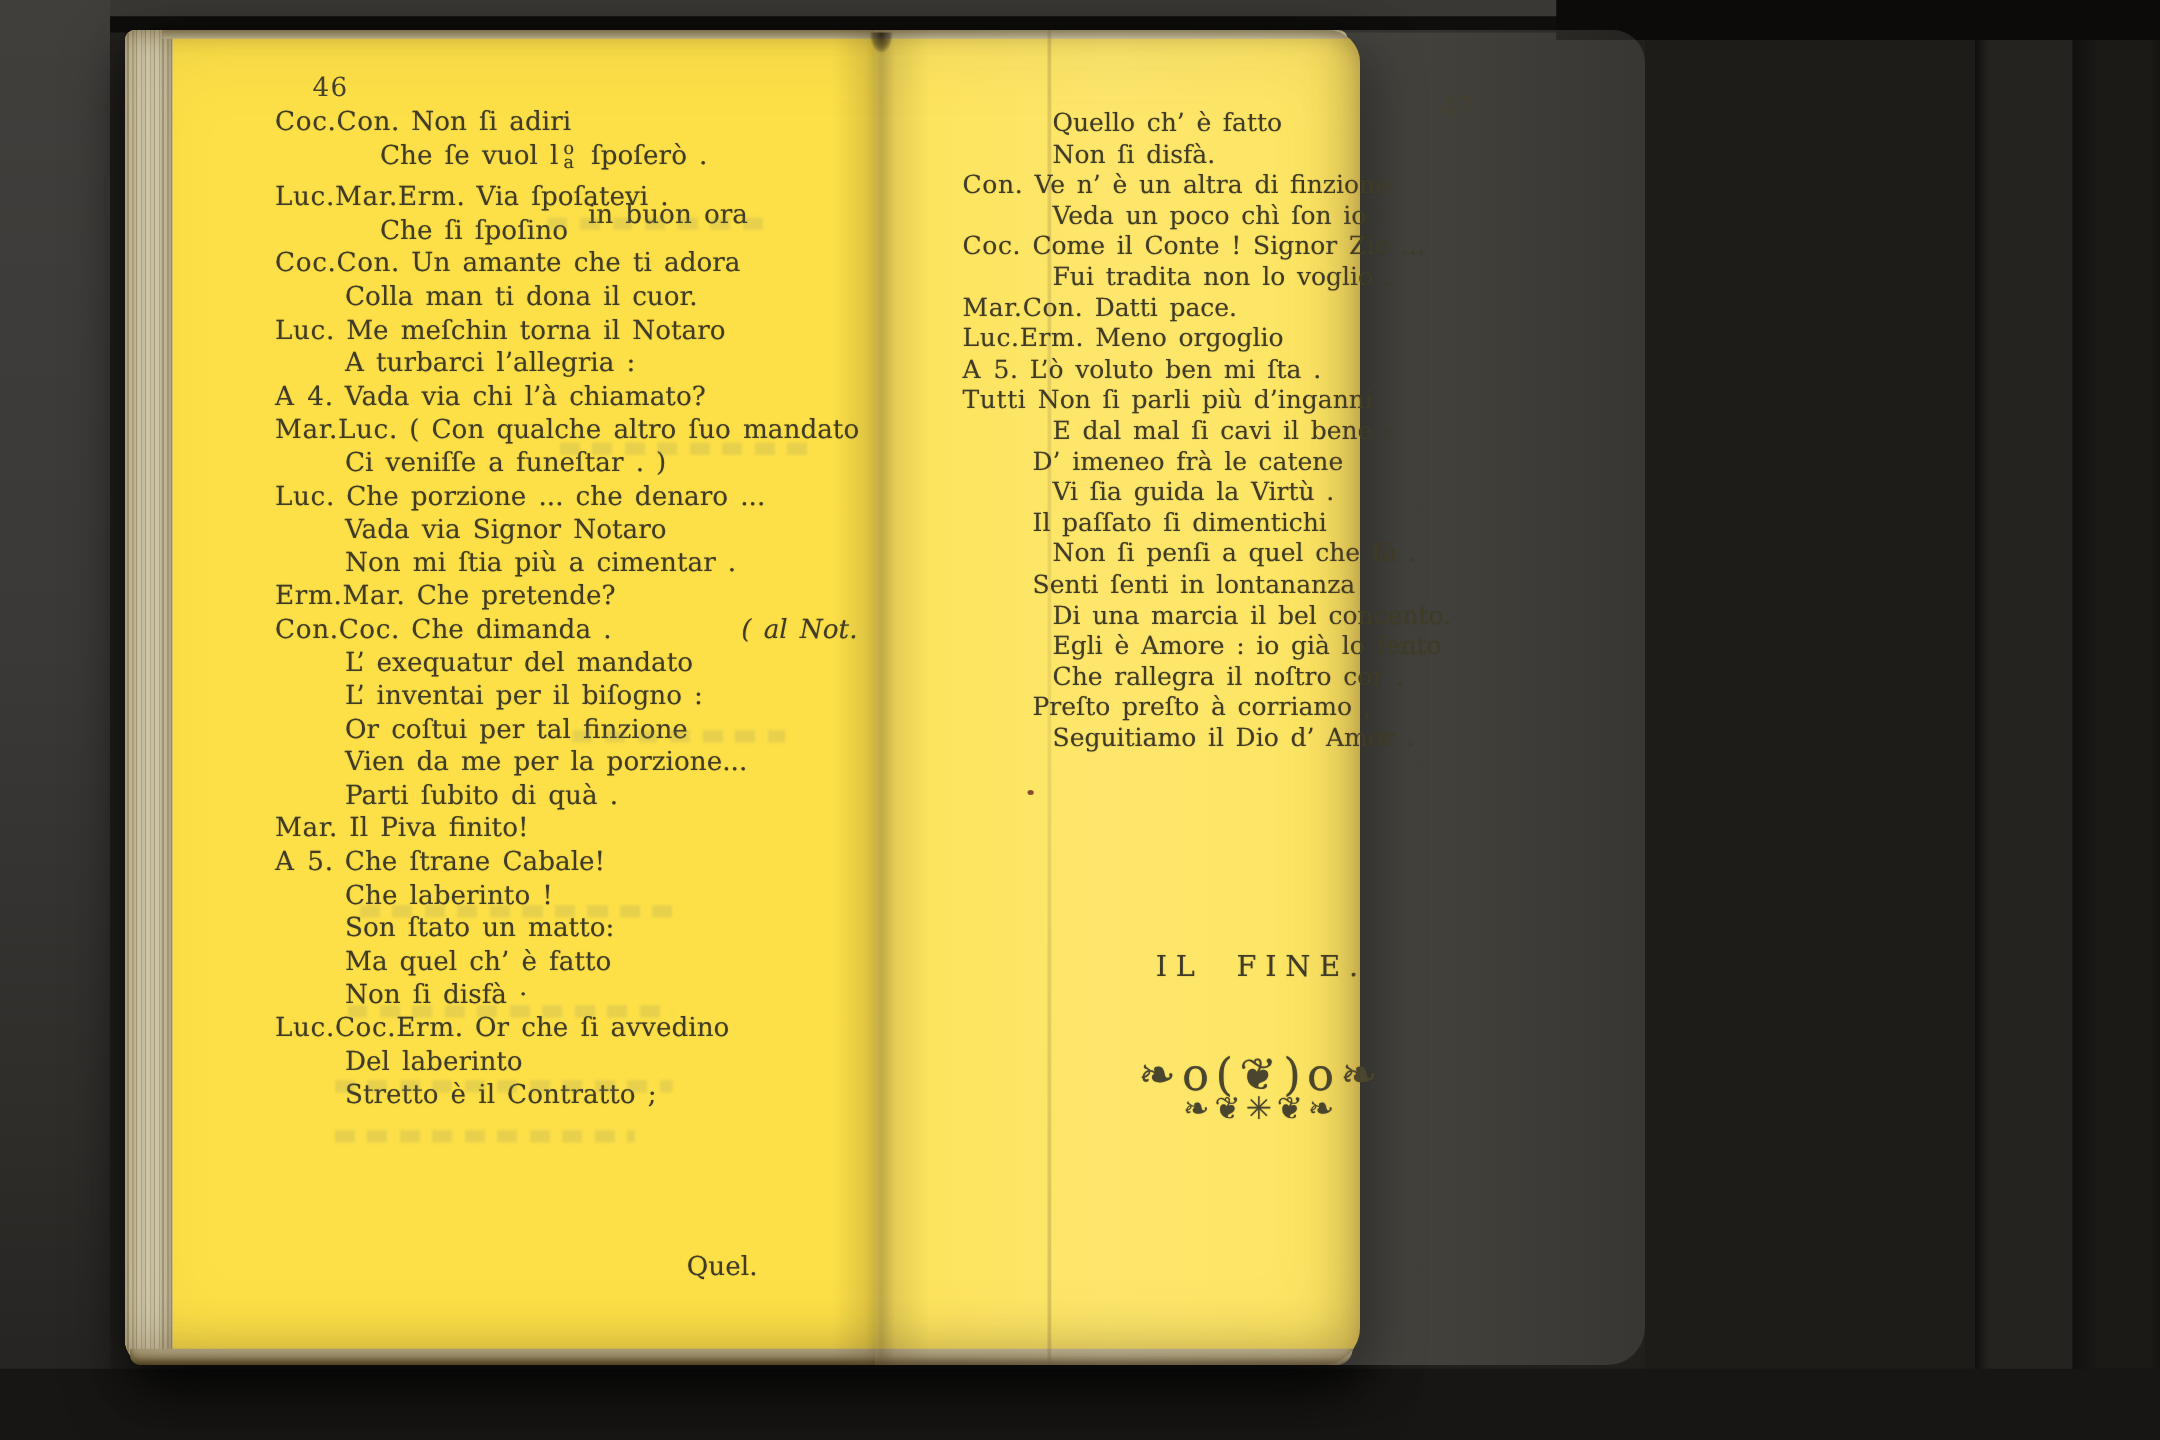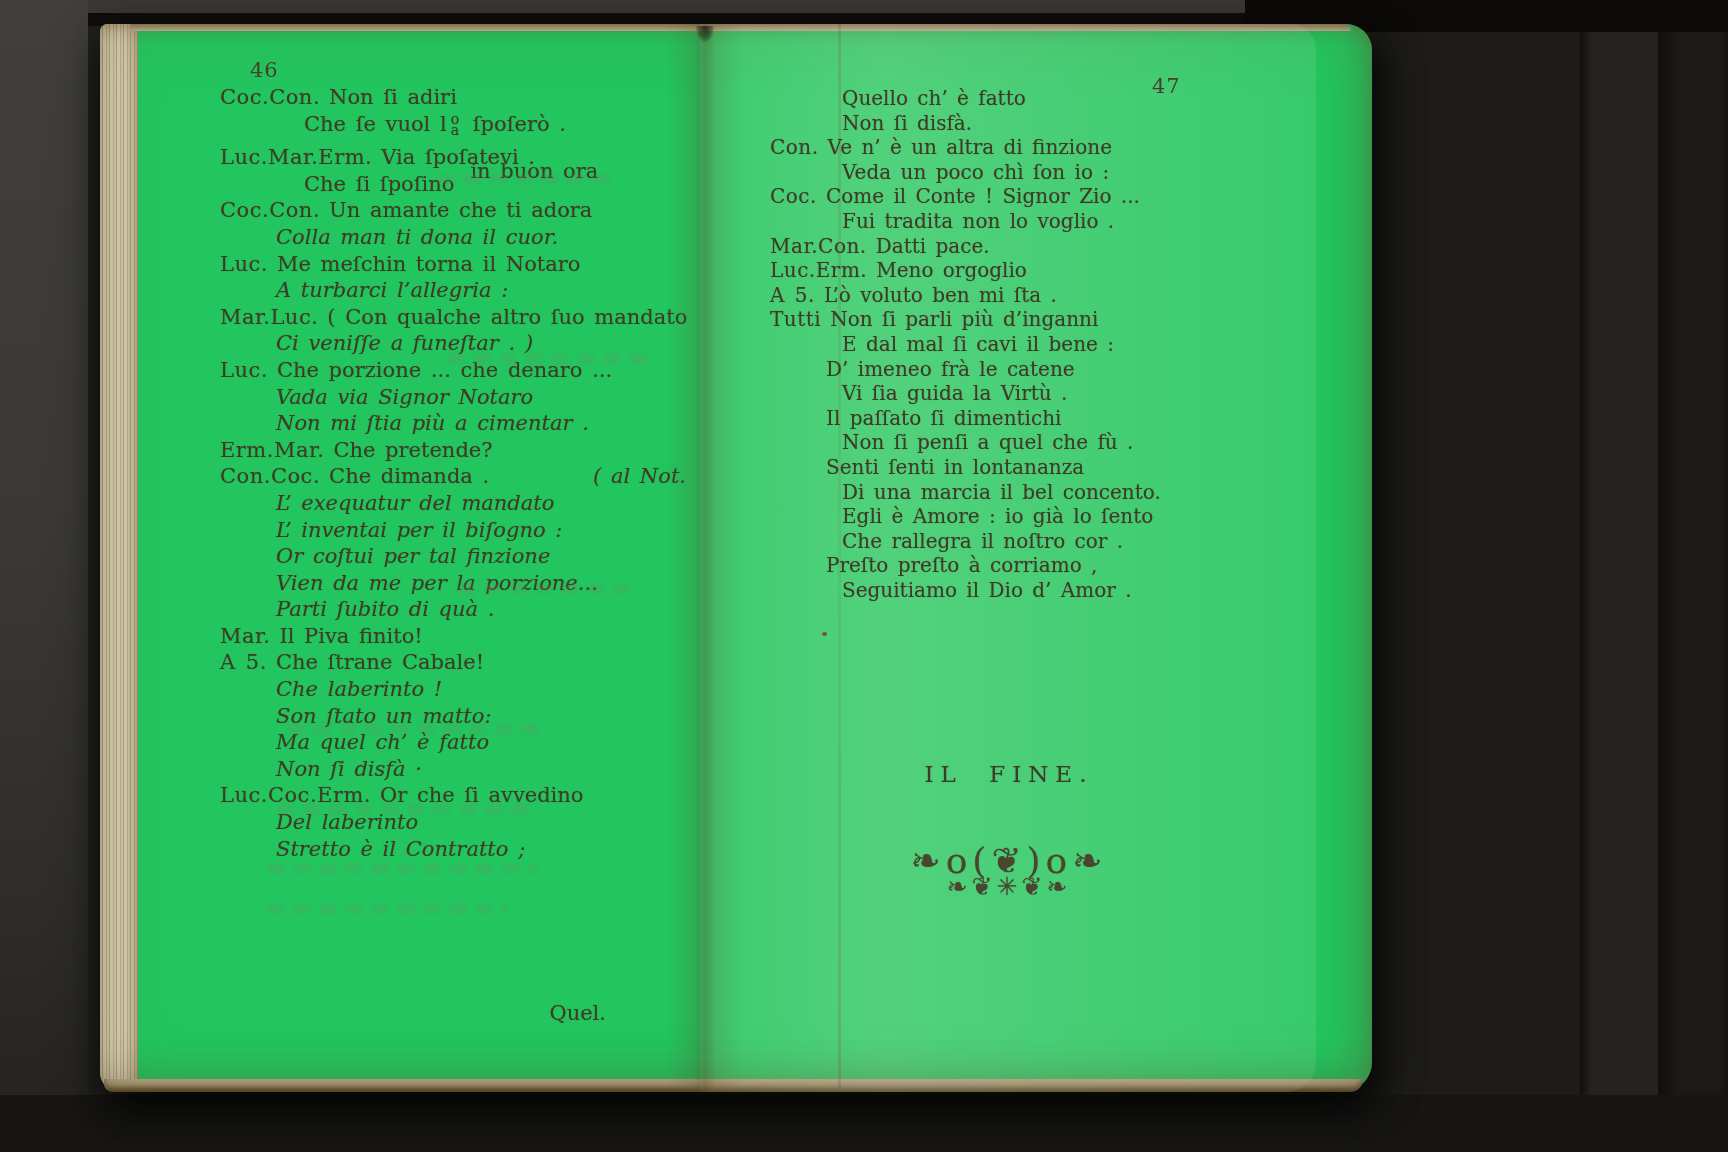--- a/index.html
+++ b/index.html
@@ -15,22 +15,22 @@
   .bg-top-seam{position:absolute;left:88px;top:13px;width:1412px;height:13px;background:#0f0e0c;}
   .bg-topright-dark{position:absolute;left:1245px;top:0;width:483px;height:32px;background:#0c0b0a;}
   .bg-right-band-a{position:absolute;left:1316px;top:0;width:264px;height:1152px;background:#1d1c19;}
   .bg-right-band-b{position:absolute;left:1580px;top:0;width:78px;height:1152px;
     background:linear-gradient(90deg,#0f0e0d 0%,#242320 14%,#242320 100%);}
   .bg-right-band-c{position:absolute;left:1658px;top:0;width:70px;height:1152px;
     background:linear-gradient(90deg,#100f0e 0%,#1b1a17 30%,#1b1a17 88%,#141311 100%);}
   .bg-bottom-dark{position:absolute;left:0;top:1095px;width:1728px;height:57px;background:#171614;}
 
   
-  .book{position:absolute;left:100px;top:24px;width:1272px;height:1068px;
-    background:#22c55e;
+  .book{position:absolute;left:100px;top:24px;width:988px;height:1068px;
+    background:#fde047;
     border-radius:8px 26px 30px 20px;
     box-shadow:0 22px 46px rgba(0,0,0,.65), 14px 10px 34px rgba(0,0,0,.5);
   }
   .book-inner-shade{position:absolute;inset:0;border-radius:inherit;pointer-events:none;
     box-shadow:inset 0 0 70px rgba(120,100,60,.20), inset -10px -16px 34px rgba(85,65,35,.28), inset 0 6px 14px rgba(90,70,40,.25);}
   .edge-left{position:absolute;left:0;top:0;width:38px;height:100%;
     border-radius:8px 0 0 20px;
     background:repeating-linear-gradient(90deg,#cfc8ab 0 2px,#aba17f 2px 3px,#d6cfb2 3px 6px,#b7ad8c 6px 7px);
     box-shadow:inset -6px 0 10px rgba(110,90,55,.35);}
   .edge-bottom{position:absolute;left:4px;bottom:0;width:99%;height:13px;
@@ -56,21 +56,21 @@
   .pagenum-left{left:112px;top:34px;}
   .pagenum-right{left:452px;top:50px;}
 
   .textblock{position:absolute;color:#3f3b26;
     text-shadow:0 0 1px rgba(63,59,38,.4);}
   .tb-left{left:82px;top:60px;width:452px;font-size:21px;line-height:26.6px;word-spacing:3px;}
   .tb-right{left:70px;top:62px;width:478px;font-size:20px;line-height:24.6px;word-spacing:3px;}
 
   .vline{position:relative;white-space:nowrap;}
   .spk{margin-right:9px;letter-spacing:.5px;}
-  .page-left .ind1{margin-left:56px;font-style:italic;}
+  .page-left .ind1{margin-left:56px;}
   .page-left .ind2{margin-left:84px;}
   .page-right .ind1{margin-left:56px;}
   .page-right .ind2{margin-left:72px;}
   .stack{display:inline-flex;flex-direction:column;vertical-align:middle;font-size:14px;line-height:11px;margin:0 4px;}
   .side{display:inline-block;position:relative;top:-13px;margin-left:16px;}
   .rightnote{position:absolute;right:-14px;top:0;font-style:italic;}
   .gap-after{margin-bottom:7px;}
 
   .catchword{margin-top:12px;text-align:right;padding-right:66px;}
 
@@ -108,20 +108,21 @@
         <div class="vline ind2 gap-after"><span>Che ſe vuol l</span><span class="stack">
             <span>o</span>
             <span>a</span>
           </span><span> ſpoſerò .</span></div>
         <div class="vline ind0"><span class="spk">Luc.Mar.Erm.</span><span>Via ſpoſatevi .</span></div>
         <div class="vline ind2"><span>Che ſi ſpoſino</span><span class="side">in buon ora</span></div>
         <div class="vline ind0"><span class="spk">Coc.Con.</span><span>Un amante che ti adora</span></div>
         <div class="vline ind1"><span>Colla man ti dona il cuor.</span></div>
         <div class="vline ind0"><span class="spk">Luc.</span><span>Me meſchin torna il Notaro</span></div>
         <div class="vline ind1"><span>A turbarci l’allegria :</span></div>
+        <div class="vline ind0"><span class="spk">A 4.</span><span>Vada via chi l’à chiamato?</span></div>
         <div class="vline ind0"><span class="spk">Mar.Luc.</span><span>( Con qualche altro ſuo mandato</span></div>
         <div class="vline ind1"><span>Ci veniſſe a funeſtar . )</span></div>
         <div class="vline ind0"><span class="spk">Luc.</span><span>Che porzione ... che denaro ...</span></div>
         <div class="vline ind1"><span>Vada via Signor Notaro</span></div>
         <div class="vline ind1"><span>Non mi ſtia più a cimentar .</span></div>
         <div class="vline ind0"><span class="spk">Erm.Mar.</span><span>Che pretende?</span></div>
         <div class="vline ind0"><span class="spk">Con.Coc.</span><span>Che dimanda .</span><span class="rightnote">( al Not.</span></div>
         <div class="vline ind1"><span>L’ exequatur del mandato</span></div>
         <div class="vline ind1"><span>L’ inventai per il biſogno :</span></div>
         <div class="vline ind1"><span>Or coſtui per tal finzione</span></div>

